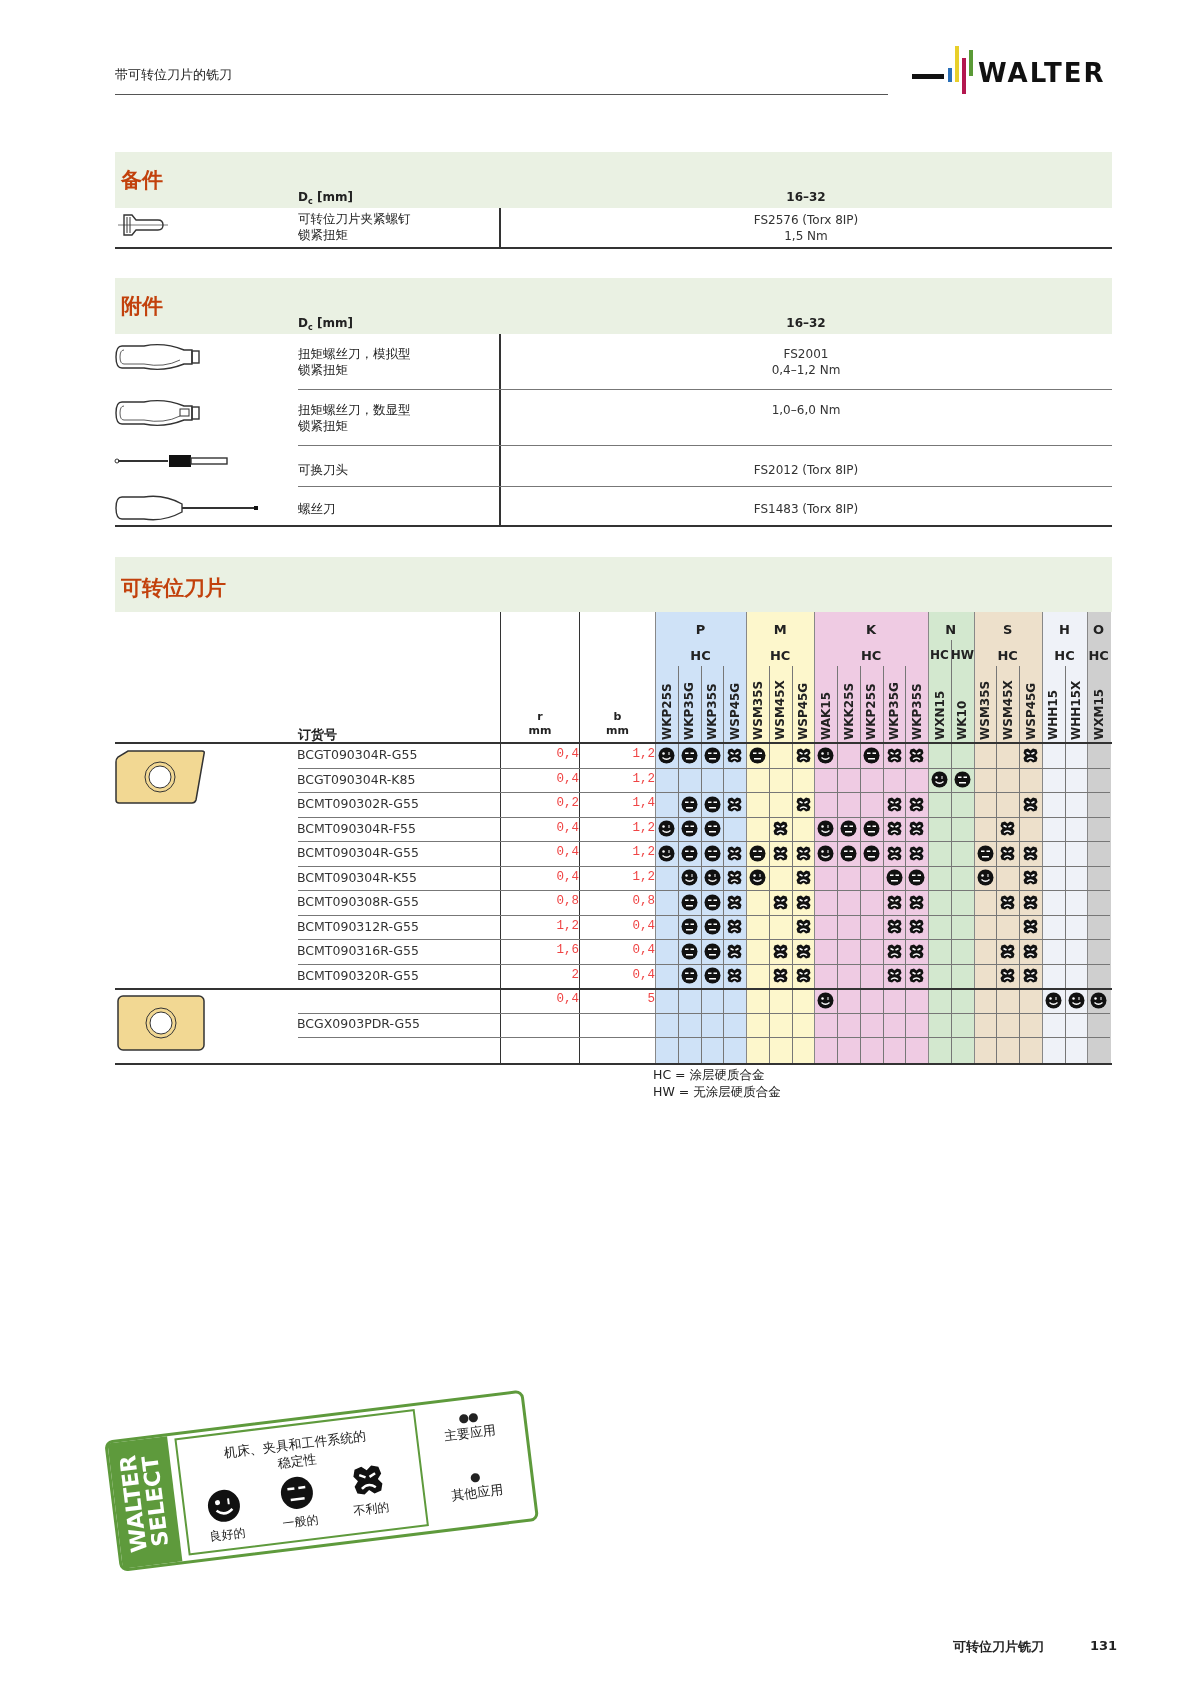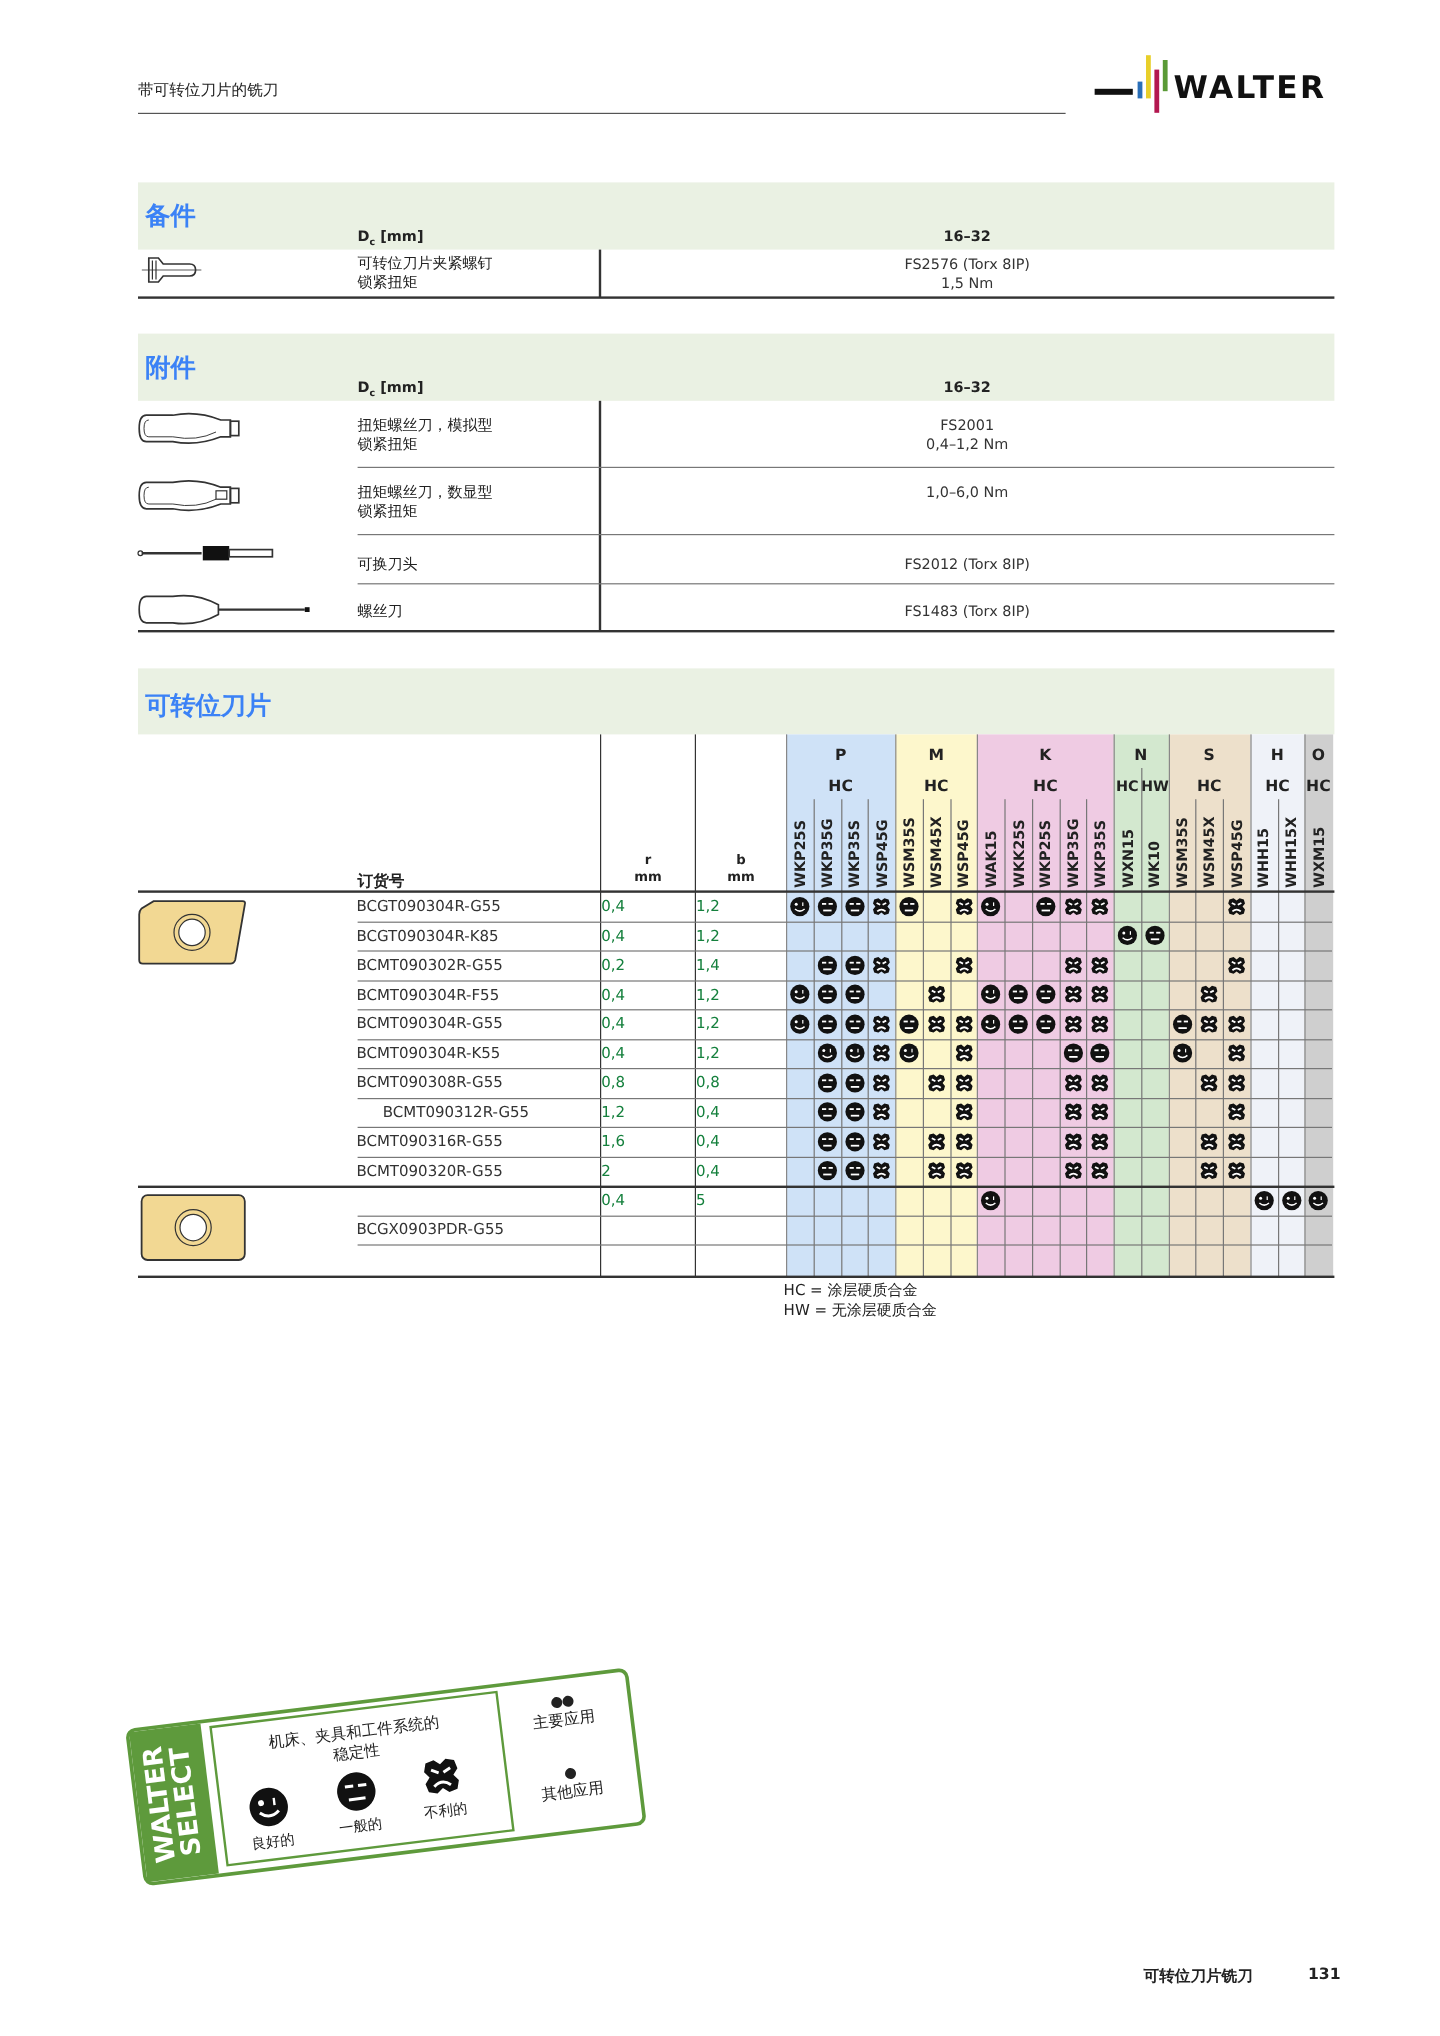--- a/index.html
+++ b/index.html
@@ -2,39 +2,39 @@
 <html><head>
 <meta charset="utf-8">
 <style>
   html,body{margin:0;padding:0;background:#fff;}
   body{width:1200px;height:1697px;position:relative;font-family:"DejaVu Sans","Liberation Sans",sans-serif;color:#222;overflow:hidden;}
   .abs{position:absolute;}
   .hdr-title{left:115px;top:66px;font-size:13px;}
   .hdr-line{left:115px;top:94px;width:773px;height:1px;background:#555;}
   .logo{left:912px;top:44px;width:205px;height:52px;}
   .section-band{position:absolute;left:115px;width:997px;background:#eaf1e3;}
-  .section-title{position:absolute;left:121px;font-size:21px;font-weight:bold;color:#3b82f6;}
+  .section-title{position:absolute;left:121px;font-size:21px;font-weight:bold;color:#c2410c;}
   .dc{position:absolute;font-size:12px;font-weight:bold;}
   .dc sub{font-size:8px;}
   .range{position:absolute;font-size:12px;font-weight:bold;text-align:center;}
   .rowlbl{position:absolute;left:298px;font-size:12.5px;line-height:16px;}
   .rowval{position:absolute;left:500px;width:612px;text-align:center;font-size:12px;line-height:16px;color:#333;}
   .vline{position:absolute;width:1.5px;background:#333;}
   .hline{position:absolute;height:1px;background:#777;}
   .hline.bold{height:2px;background:#333;}
   
   .ins-col-head{position:absolute;font-size:11px;font-weight:bold;text-align:center;line-height:14px;}
   .grade-col{position:absolute;top:612px;height:452px;}
   .grp-label{position:absolute;top:622px;font-size:13px;font-weight:bold;text-align:center;}
   .hc-label{position:absolute;top:648px;font-size:13px;font-weight:bold;text-align:center;}
   .grade-name{position:absolute;top:668px;height:72px;width:23px;}
   .grade-name span{position:absolute;left:50%;bottom:0;transform-origin:left bottom;transform:rotate(-90deg);white-space:nowrap;font-size:12px;font-weight:bold;display:block;width:72px;margin-left:7px;}
   .cell{position:absolute;width:23px;height:24px;display:flex;align-items:center;justify-content:center;}
   .order{position:absolute;left:297px;font-size:12.5px;color:#333;}
-  .rv,.bv{position:absolute;font-size:12.5px;color:#15803d;text-align:left;}
+  .rv,.bv{position:absolute;font-size:12.5px;color:#ef4444;text-align:right;font-family:Liberation Mono, monospace;}
   .legend{position:absolute;left:653px;font-size:12.5px;line-height:17px;}
   .footer-txt{position:absolute;font-size:13px;font-weight:bold;}
 </style>
 </head>
 <body>
 
 <div class="abs hdr-title">带可转位刀片的铣刀</div>
 <div class="abs hdr-line"></div>
 <div class="abs logo">
   <svg width="205" height="52" viewBox="0 0 205 52">
@@ -757,21 +757,21 @@
       <div class="cell" style="left: 1019px; top: 890px;">
         <svg width="17" height="17" viewBox="0 0 34 34">
           <path d="M5 5 L12 3 L17 7 L22 3 L29 5 L31 12 L27 17 L31 22 L29 29 L22 31 L17 27 L12 31 L5 29 L3 22 L7 17 L3 12 Z" fill="#111"></path>
           <path d="M9 11 L15 14 M25 11 L19 14" stroke="#fff" stroke-width="3"></path>
           <path d="M10 25 Q17 19 24 25" stroke="#fff" stroke-width="3" fill="none"></path>
         </svg>
       </div>
       <div style="position: absolute; left: 298px; top: 890px; width: 812px; height: 1px; background: rgb(119, 119, 119);"></div>
     </div>
     <div>
-      <div class="order" style="top: 918.5px; margin-left: 22px;">BCMT090312R-G55</div>
+      <div class="order" style="top: 918.5px;">BCMT090312R-G55</div>
       <div class="rv" style="left: 501px; width: 78px; top: 918.5px;">1,2</div>
       <div class="bv" style="left: 580px; width: 75px; top: 918.5px;">0,4</div>
       <div class="cell" style="left: 677.75px; top: 914.5px;">
         <svg width="17" height="17" viewBox="0 0 34 34">
           <circle cx="17" cy="17" r="16" fill="#111"></circle>
           <rect x="8" y="11" width="7" height="3" fill="#fff"></rect>
           <rect x="19" y="11" width="7" height="3" fill="#fff"></rect>
           <rect x="10" y="22" width="14" height="3" fill="#fff"></rect>
         </svg>
       </div>

